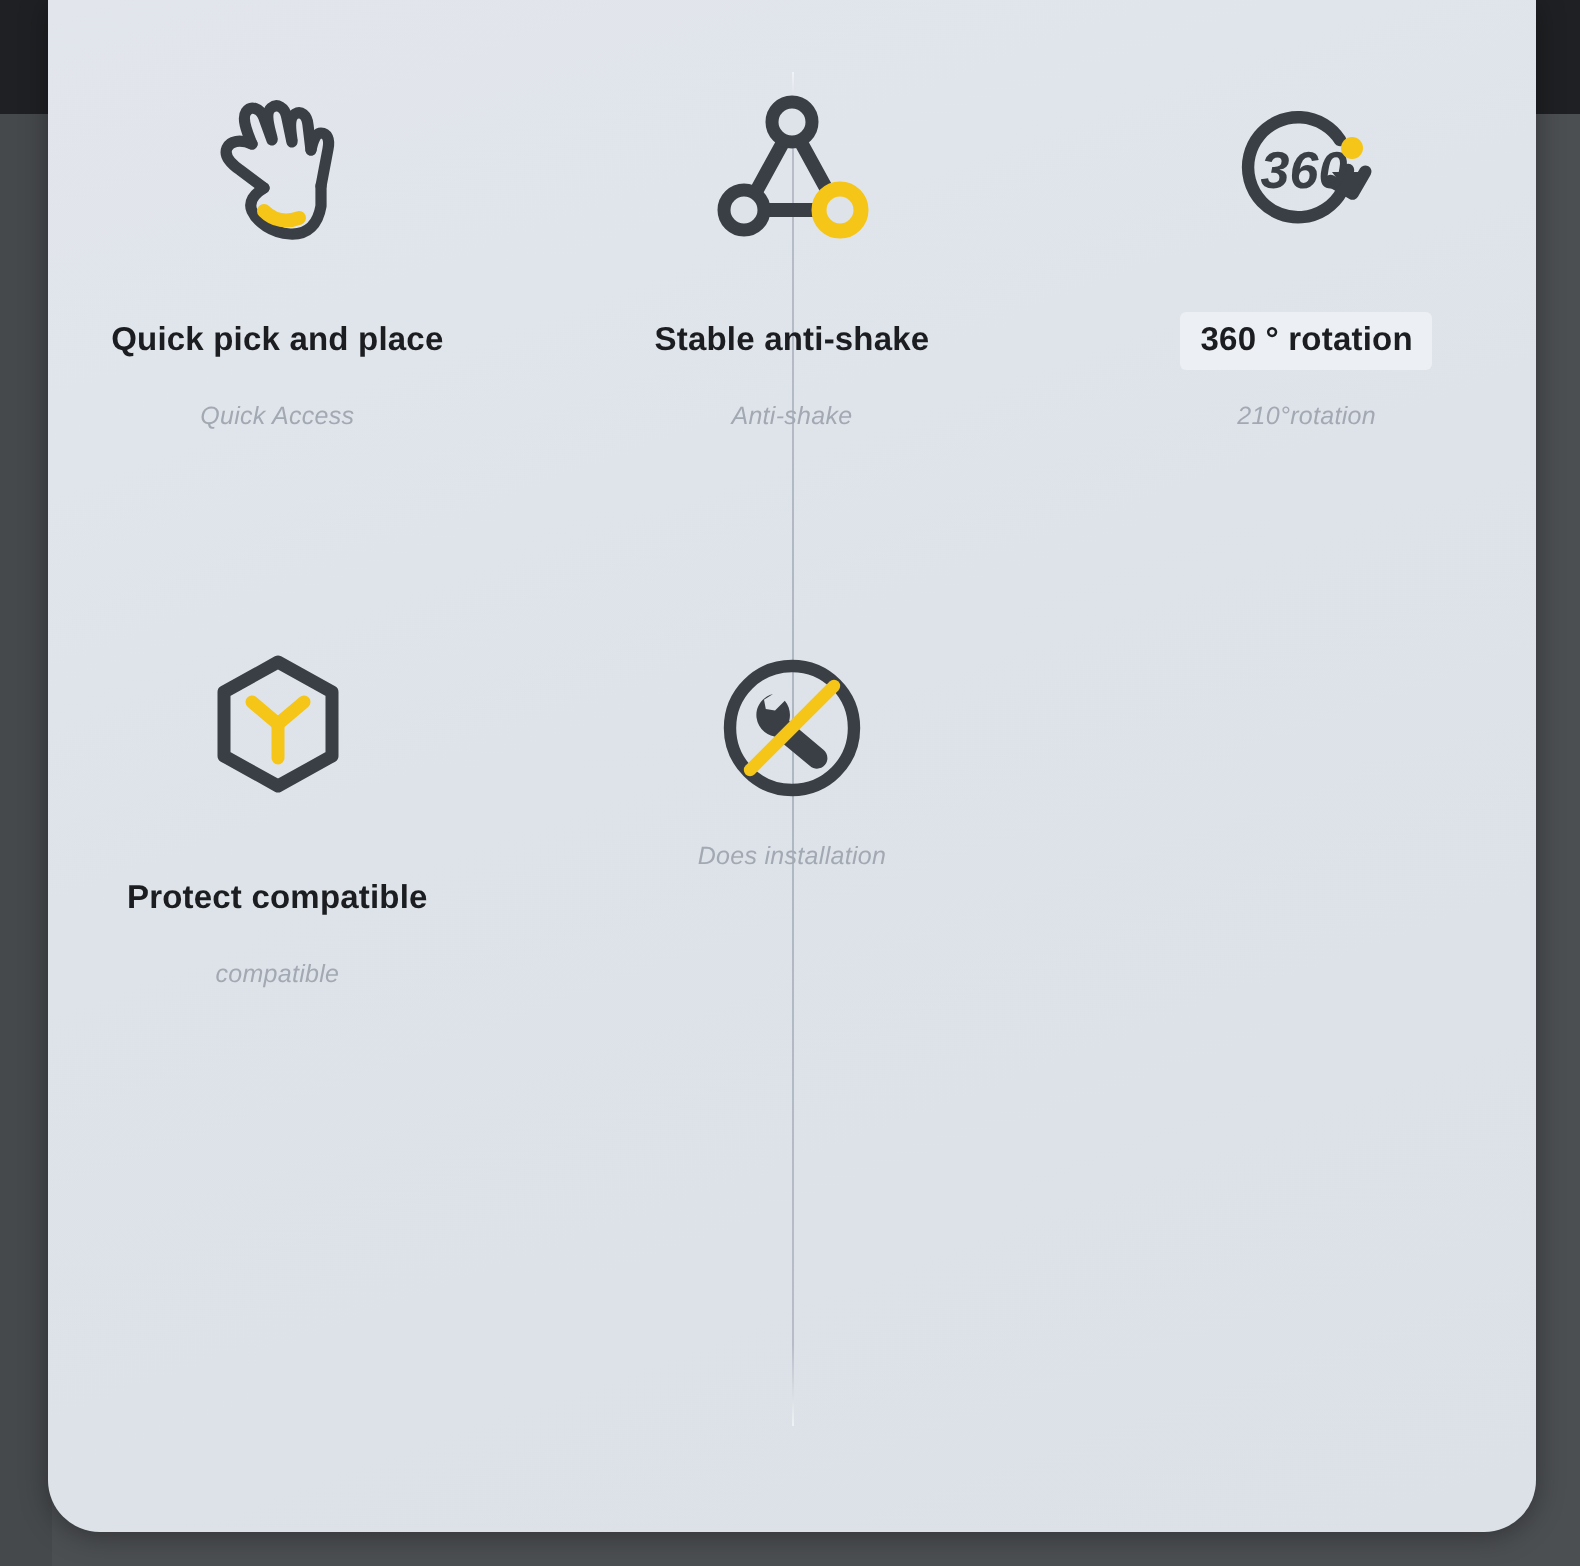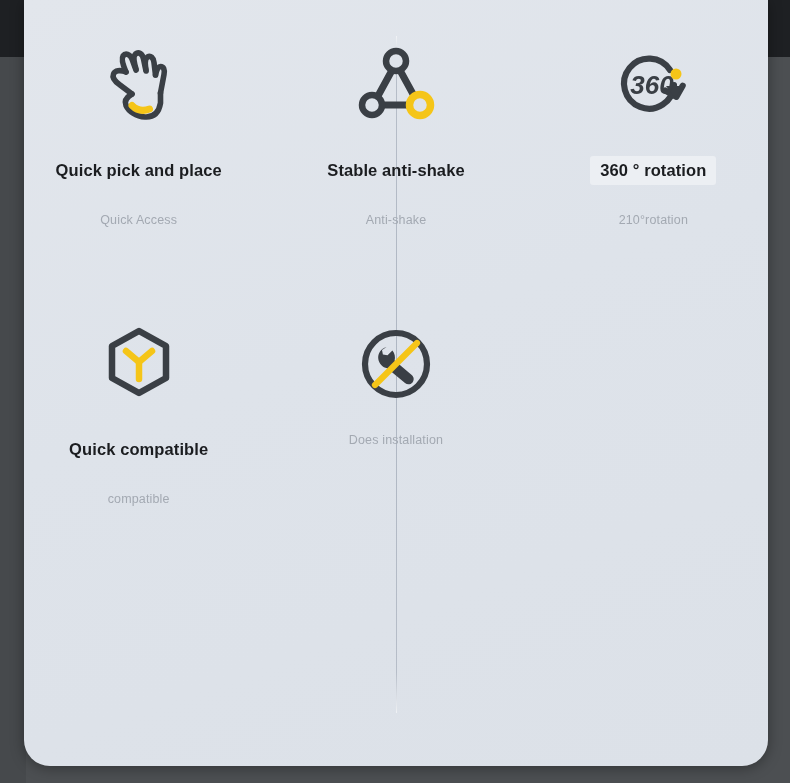--- a/index.html
+++ b/index.html
@@ -103,25 +103,26 @@
     letter-spacing: 0.1px;
     white-space: nowrap;
     padding: 5px 10px;
     border-radius: 3px;
   }
   .feature-title.highlighted {
     background: rgba(255,255,255,0.42);
   }
 
   .feature-sub {
-    margin-top: 28px;
+    margin-top: 16px;
     font-size: 12.5px;
     color: #a3a9b2;
     letter-spacing: 0.15px;
     white-space: nowrap;
+    font-style: italic;
   }
 
   svg { display: block; }
 </style>
 </head>
 <body>
 
 <div id="backdrop">
   <div id="backdrop-lower"></div>
   <div id="backdrop-lower-shade"></div>
@@ -186,21 +187,21 @@
       <div class="feature-icon">
         <svg width="70" height="78" viewBox="0 0 70 78" fill="none">
           <polygon points="35,6 62,21 62,53 35,68 8,53 8,21" stroke="#3a3f45" stroke-width="6.5" stroke-linejoin="round" fill="none"></polygon>
           <g stroke="#F5C518" stroke-width="6.5" stroke-linecap="round" stroke-linejoin="round" fill="none">
             <path d="M35 37 L35 54"></path>
             <path d="M35 37 L22 26"></path>
             <path d="M35 37 L48 26"></path>
           </g>
         </svg>
       </div>
-      <div class="feature-title">Quick compatible</div>
+      <div class="feature-title">Protect compatible</div>
       <div class="feature-sub">compatible</div>
     </div>
 
     <div class="feature-cell">
       <div class="feature-icon">
         <svg width="80" height="80" viewBox="0 0 80 80" fill="none">
           <circle cx="40" cy="40" r="31" stroke="#3a3f45" stroke-width="6.2" fill="none"></circle>
           <g fill="#3a3f45">
             <path d="M30.5 23 C25 24.5, 21.5 29.5, 22.3 35 C23 39.8, 26.6 43.4, 31.2 44.3
                      L49 59 C51.3 61, 54.6 60.7, 56.5 58.4 C58.4 56.1, 58 52.8, 55.7 50.9

